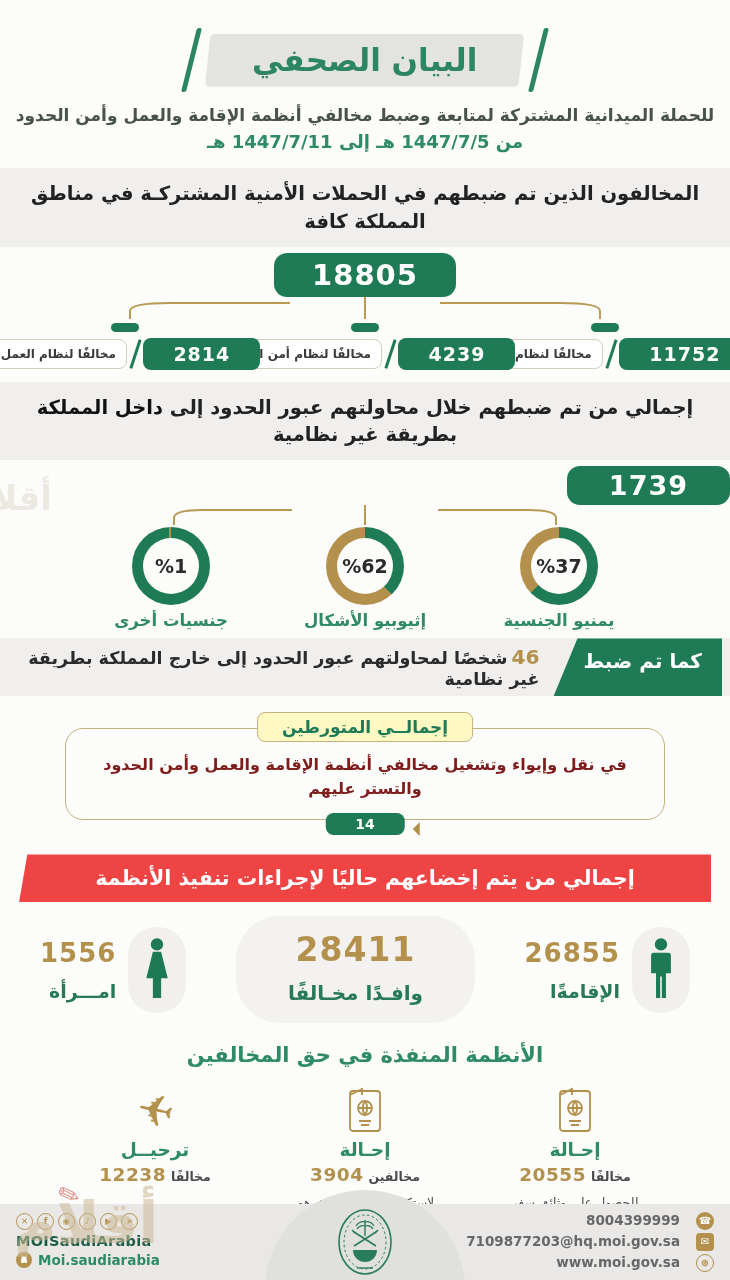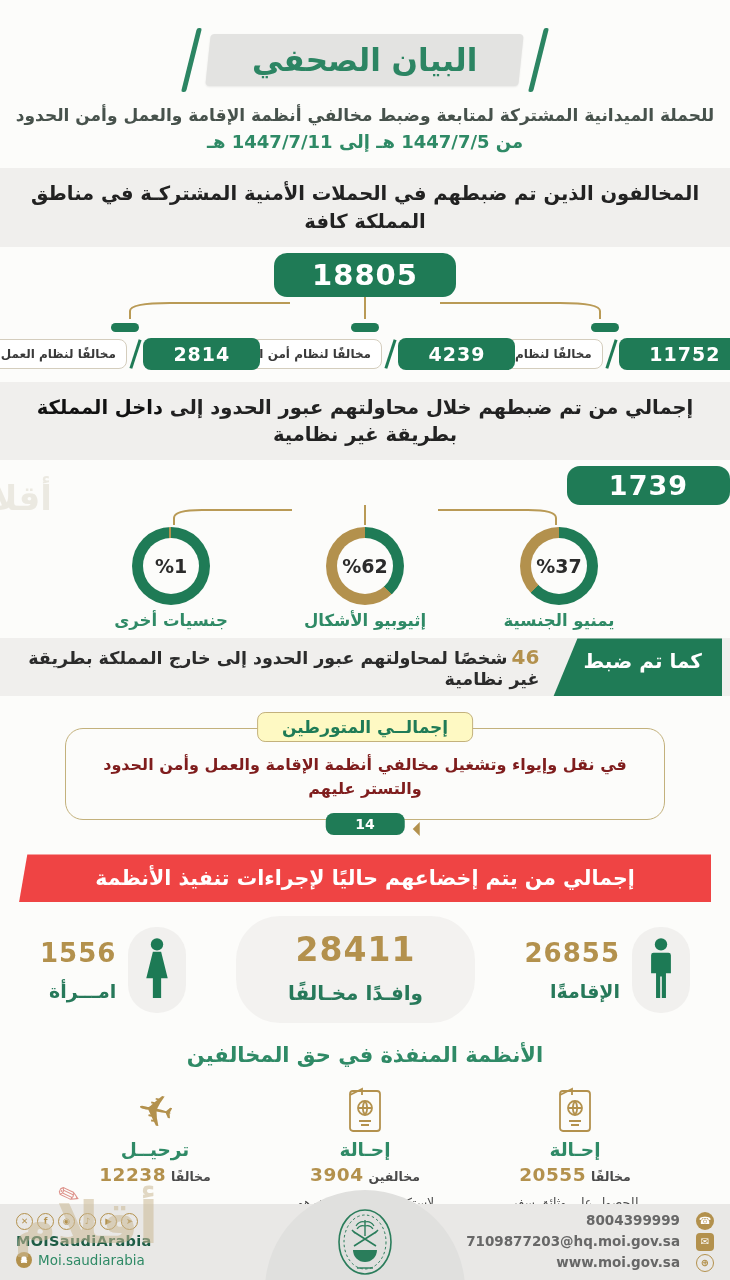--- a/index.html
+++ b/index.html
@@ -134,21 +134,21 @@
   .f-left{position:absolute;left:16px;top:9px;direction:ltr;text-align:left}
   .soc-row{display:flex;gap:4px;align-items:center}
   .soc{
     width:17px;height:17px;border:1.3px solid #b3914d;border-radius:50%;
     color:#b3914d;font-size:8.5px;font-weight:bold;display:inline-flex;
     align-items:center;justify-content:center;line-height:1;
   }
   .handle{color:#1d5c45;font-size:14.5px;font-weight:bold;margin-top:3px;letter-spacing:.3px}
   .snaprow{display:flex;align-items:center;gap:6px;margin-top:3px}
   .snap-circ{width:16px;height:16px;border-radius:50%;background:#b3914d;display:inline-flex;align-items:center;justify-content:center}
-  .snap-txt{color:#2f8a66;font-size:13.5px;font-weight:normal}
+  .snap-txt{color:#2f8a66;font-size:13.5px;font-weight:bold}
   .f-right{position:absolute;right:16px;top:8px;direction:ltr;text-align:right}
   .c-row{display:flex;align-items:flex-start;justify-content:flex-end;gap:16px;margin-bottom:3px}
   .c-txt{color:#676767;font-size:13.5px;font-weight:bold}
   .c-ic{
     width:18px;height:18px;border-radius:50%;background:#b3914d;color:#fff;
     display:inline-flex;align-items:center;justify-content:center;font-size:10px;line-height:1;
   }
   .c-ic.sq{border-radius:4px}
   .c-ic.globe{background:transparent;border:1.6px solid #b3914d;color:#b3914d;font-weight:bold}
   .emblem{position:absolute;left:50%;transform:translateX(-50%);top:4px}

